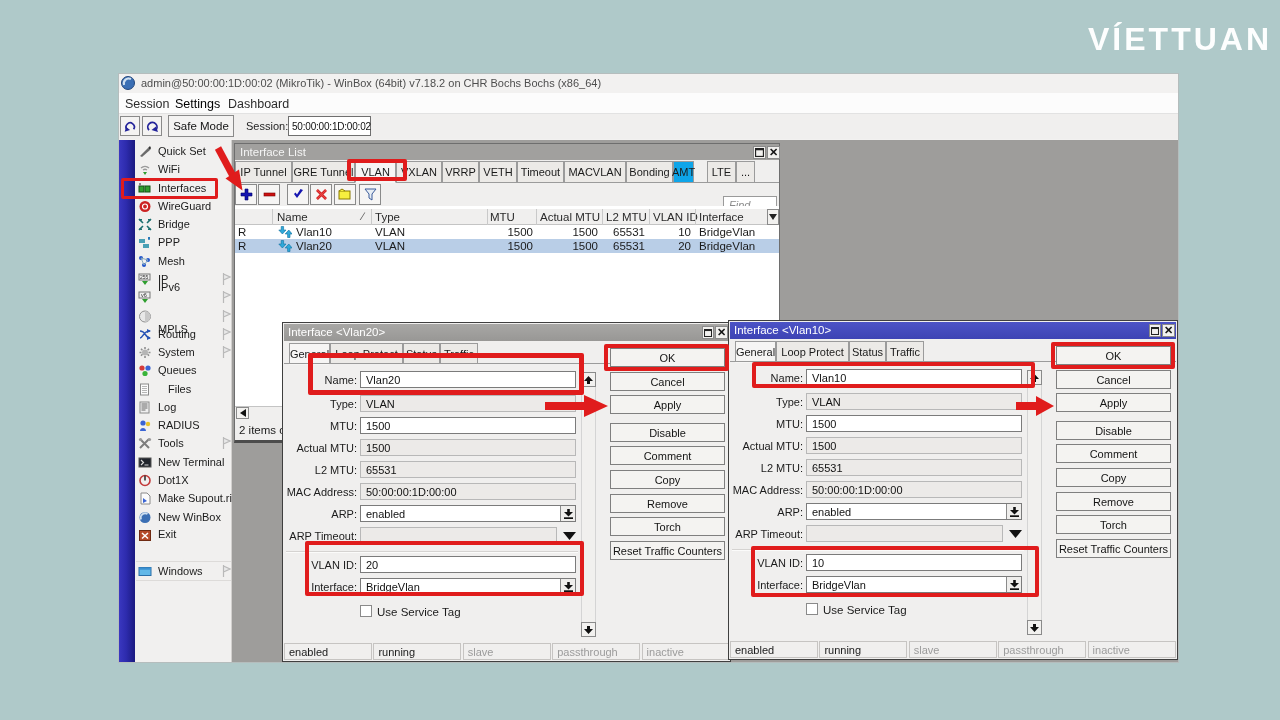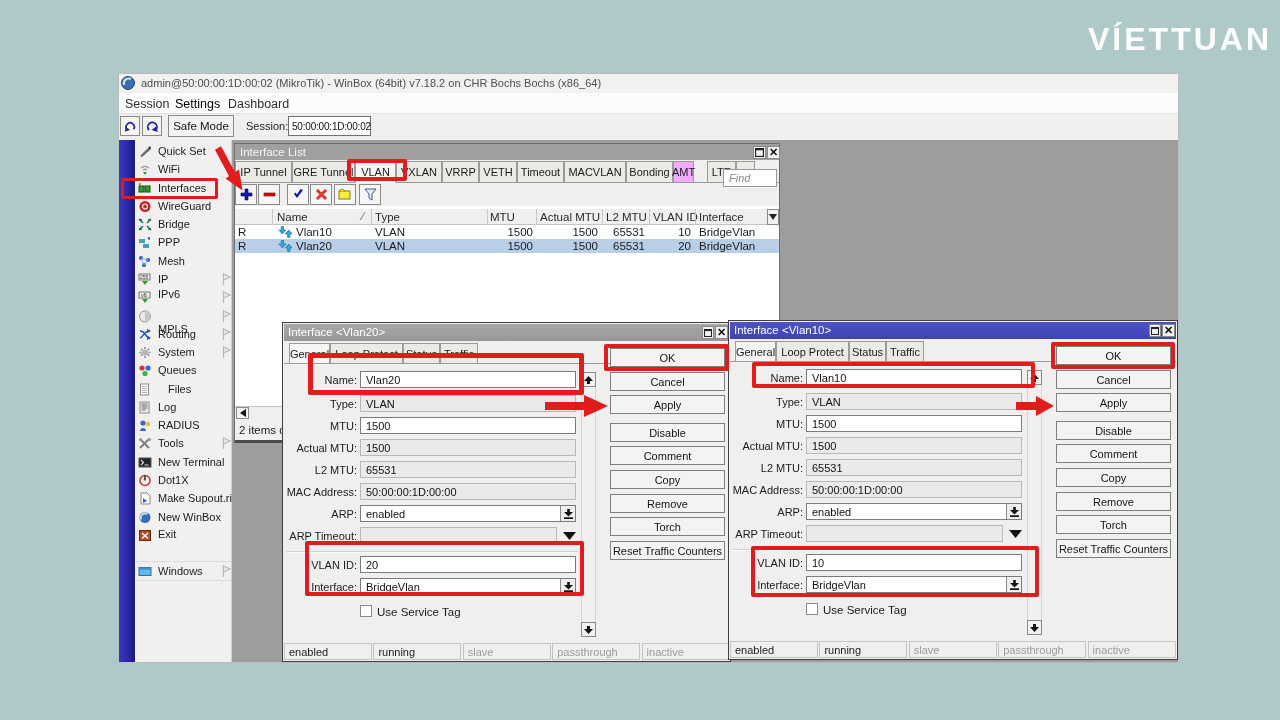--- a/index.html
+++ b/index.html
@@ -88,21 +88,21 @@
     </svg></div>
 <div class="tx" style="left:158px;top:273.96000000000004px;font-size:11px">IP</div>
 <svg class="a" style="left:222px;top:272.96000000000004px" width="9" height="12" viewBox="0 0 9 12">
     <path d="M1.5 0 V12 M1.5 1 L8 4 L1.5 7" stroke="#b9b9b9" fill="#e8e8e8" stroke-width="1.2"></path>
   </svg>
 <div class="a" style="left:138px;top:290.24px"><svg width="14" height="13" viewBox="0 0 14 13">
       <rect x="1" y="1" width="11" height="6" fill="#efefef" stroke="#777"></rect>
       <text x="3" y="6" font-size="5.5" fill="#333" font-family="Liberation Sans">v6</text>
       <path d="M4 8 L10 8 L7 12 Z" fill="#2e9e2e"></path>
     </svg></div>
-<div class="tx" style="left:158px;top:289px;font-size:11px">IPv6</div>
+<div class="tx" style="left:158px;top:282px;font-size:11px">IPv6</div>
 <svg class="a" style="left:222px;top:291.24px" width="9" height="12" viewBox="0 0 9 12">
     <path d="M1.5 0 V12 M1.5 1 L8 4 L1.5 7" stroke="#b9b9b9" fill="#e8e8e8" stroke-width="1.2"></path>
   </svg>
 <div class="a" style="left:138px;top:308.52px"><svg width="14" height="13" viewBox="0 0 14 13">
       <circle cx="7" cy="6.5" r="5.5" fill="#e8e8e8" stroke="#909090"></circle>
       <path d="M7 1 A5.5 5.5 0 0 1 7 12" fill="#c8c8c8"></path>
     </svg></div>
 <div class="tx" style="left:158px;top:324px;font-size:11px">MPLS</div>
 <svg class="a" style="left:222px;top:309.52px" width="9" height="12" viewBox="0 0 9 12">
     <path d="M1.5 0 V12 M1.5 1 L8 4 L1.5 7" stroke="#b9b9b9" fill="#e8e8e8" stroke-width="1.2"></path>
@@ -207,21 +207,21 @@
 <div class="a" style="left:235px;top:160px;width:544px;height:23px;background:#f0efee;border-bottom:1px solid #9b9b9b"></div>
 <div class="a" style="left:235px;top:161px;width:57px;height:22px;background:#eceae7;border:1px solid #9b9b9b;border-bottom:1px solid #9b9b9b;display:flex;align-items:center;justify-content:center;font:11px 'Liberation Sans';color:#1b1b1b">IP Tunnel</div>
 <div class="a" style="left:292px;top:161px;width:63px;height:22px;background:#eceae7;border:1px solid #9b9b9b;border-bottom:1px solid #9b9b9b;display:flex;align-items:center;justify-content:center;font:11px 'Liberation Sans';color:#1b1b1b">GRE Tunnel</div>
 <div class="a" style="left:355px;top:161px;width:41px;height:22px;background:#f6f5f4;border:1px solid #9b9b9b;border-bottom:1px solid #f6f5f4;display:flex;align-items:center;justify-content:center;font:11px 'Liberation Sans';color:#1b1b1b">VLAN</div>
 <div class="a" style="left:396px;top:161px;width:46px;height:22px;background:#eceae7;border:1px solid #9b9b9b;border-bottom:1px solid #9b9b9b;display:flex;align-items:center;justify-content:center;font:11px 'Liberation Sans';color:#1b1b1b">VXLAN</div>
 <div class="a" style="left:442px;top:161px;width:37px;height:22px;background:#eceae7;border:1px solid #9b9b9b;border-bottom:1px solid #9b9b9b;display:flex;align-items:center;justify-content:center;font:11px 'Liberation Sans';color:#1b1b1b">VRRP</div>
 <div class="a" style="left:479px;top:161px;width:38px;height:22px;background:#eceae7;border:1px solid #9b9b9b;border-bottom:1px solid #9b9b9b;display:flex;align-items:center;justify-content:center;font:11px 'Liberation Sans';color:#1b1b1b">VETH</div>
 <div class="a" style="left:517px;top:161px;width:47px;height:22px;background:#eceae7;border:1px solid #9b9b9b;border-bottom:1px solid #9b9b9b;display:flex;align-items:center;justify-content:center;font:11px 'Liberation Sans';color:#1b1b1b">Timeout</div>
 <div class="a" style="left:564px;top:161px;width:62px;height:22px;background:#eceae7;border:1px solid #9b9b9b;border-bottom:1px solid #9b9b9b;display:flex;align-items:center;justify-content:center;font:11px 'Liberation Sans';color:#1b1b1b">MACVLAN</div>
 <div class="a" style="left:626px;top:161px;width:47px;height:22px;background:#eceae7;border:1px solid #9b9b9b;border-bottom:1px solid #9b9b9b;display:flex;align-items:center;justify-content:center;font:11px 'Liberation Sans';color:#1b1b1b">Bonding</div>
-<div class="a" style="left:673px;top:161px;width:21px;height:22px;background:#f0abfc;border:1px solid #9b9b9b;border-bottom:1px solid #9b9b9b;display:flex;align-items:center;justify-content:center;font:11px 'Liberation Sans';color:#1b1b1b">AMT</div>
+<div class="a" style="left:673px;top:161px;width:21px;height:22px;background:#0ea5e9;border:1px solid #9b9b9b;border-bottom:1px solid #9b9b9b;display:flex;align-items:center;justify-content:center;font:11px 'Liberation Sans';color:#1b1b1b">AMT</div>
 <div class="a" style="left:707px;top:161px;width:29px;height:22px;background:#eceae7;border:1px solid #9b9b9b;border-bottom:1px solid #9b9b9b;display:flex;align-items:center;justify-content:center;font:11px 'Liberation Sans';color:#1b1b1b">LTE</div>
 <div class="a" style="left:736px;top:161px;width:19px;height:22px;background:#eceae7;border:1px solid #9b9b9b;border-bottom:1px solid #9b9b9b;display:flex;align-items:center;justify-content:center;font:11px 'Liberation Sans';color:#1b1b1b">...</div>
 <div class="btn" style="left:235px;top:184px;width:22px;height:21px;background:#f6f5f4;padding:0">
     <svg width="13" height="13" viewBox="0 0 13 13">
       <path d="M5 1h3v4h4v3H8v4H5V8H1V5h4z" fill="#1515b0" stroke="#00006a" stroke-width="0.6"></path>
     </svg>
   </div>
 <div class="btn" style="left:258px;top:184px;width:22px;height:21px;background:#f6f5f4;padding:0">
     <svg width="13" height="13" viewBox="0 0 13 13">
       <rect x="1" y="5" width="11" height="3" fill="#cc1111" stroke="#7a0000" stroke-width="0.6"></rect>
@@ -242,21 +242,21 @@
     <svg width="14" height="13" viewBox="0 0 14 13">
       <rect x="1" y="3" width="11" height="8" fill="#f7ef3f" stroke="#8a7a00"></rect>
       <path d="M1 3 L4 1 L7 3" fill="#f7ef3f" stroke="#8a7a00"></path>
     </svg>
   </div>
 <div class="btn" style="left:359px;top:184px;width:22px;height:21px;background:#f6f5f4;padding:0">
     <svg width="13" height="13" viewBox="0 0 13 13">
       <path d="M1 1 H12 L8 6 V12 L5 10 V6 Z" fill="#e8eef4" stroke="#3a5a9a" stroke-width="1"></path>
     </svg>
   </div>
-<div class="inp" style="left:723px;top:169px;width:54px;height:18px;font-style:italic;color:#8a8a8a;border-color:#9a9a9a">Find</div>
+<div class="inp" style="left:723px;top:196px;width:54px;height:18px;font-style:italic;color:#8a8a8a;border-color:#9a9a9a">Find</div>
 <div class="a" style="left:235px;top:206px;width:544px;height:200px;background:#fff"></div>
 <div class="a" style="left:235px;top:209px;width:544px;height:16px;background:#f0efee;border-bottom:1px solid #c4c4c4"></div>
 <div class="tx" style="left:277px;top:212px;font-size:11.5px;color:#2a2a2a">Name</div>
 <div class="tx" style="left:375px;top:212px;font-size:11.5px;color:#2a2a2a">Type</div>
 <div class="tx" style="left:490px;top:212px;font-size:11.5px;color:#2a2a2a">MTU</div>
 <div class="tx" style="left:540px;top:212px;font-size:11.5px;color:#2a2a2a">Actual MTU</div>
 <div class="tx" style="left:606px;top:212px;font-size:11.5px;color:#2a2a2a">L2 MTU</div>
 <div class="tx" style="left:653px;top:212px;font-size:11.5px;color:#2a2a2a">VLAN ID</div>
 <div class="tx" style="left:699px;top:212px;font-size:11.5px;color:#2a2a2a">Interface</div>
 <div class="tx" style="left:362px;top:211px;font-size:11px;color:#555">∕</div>

